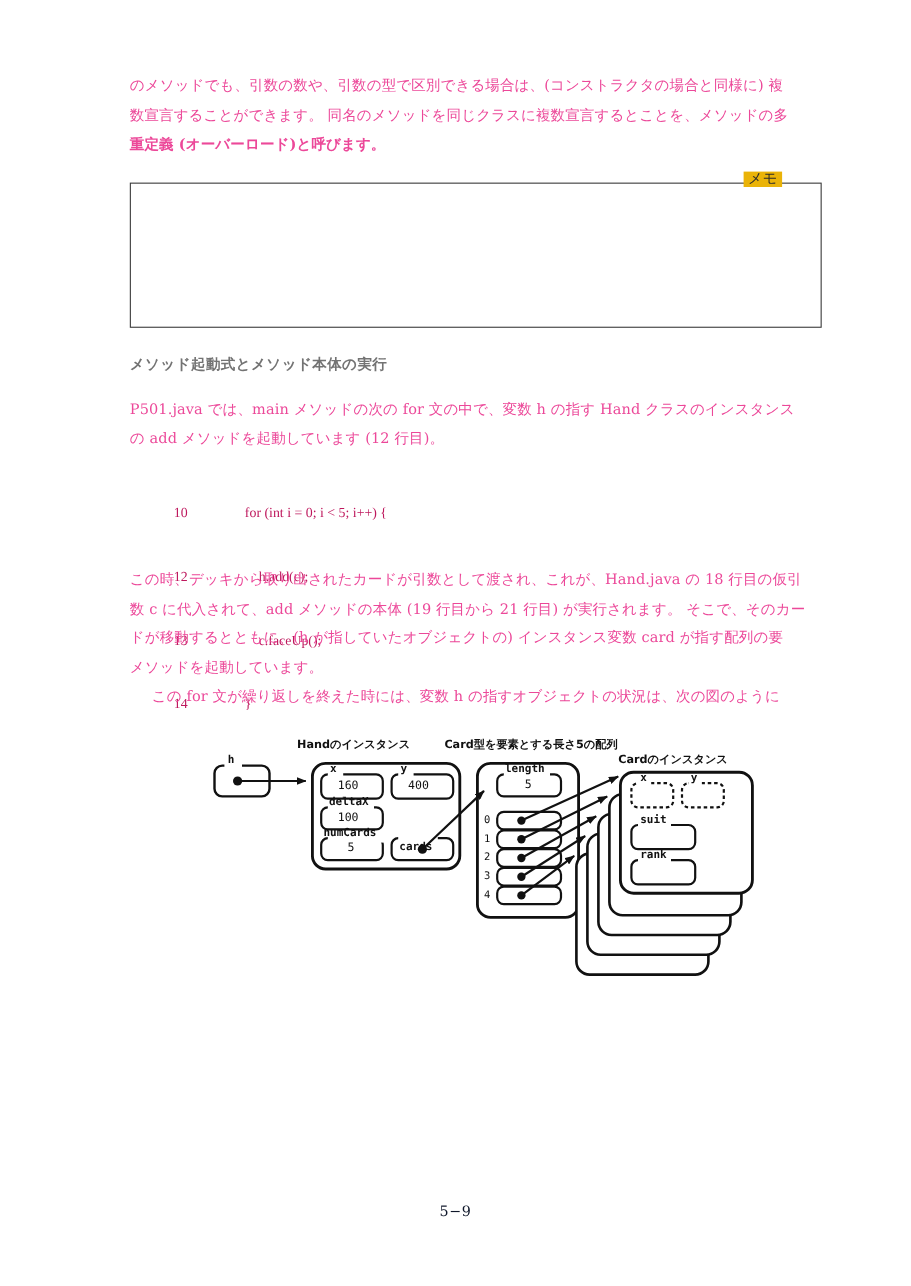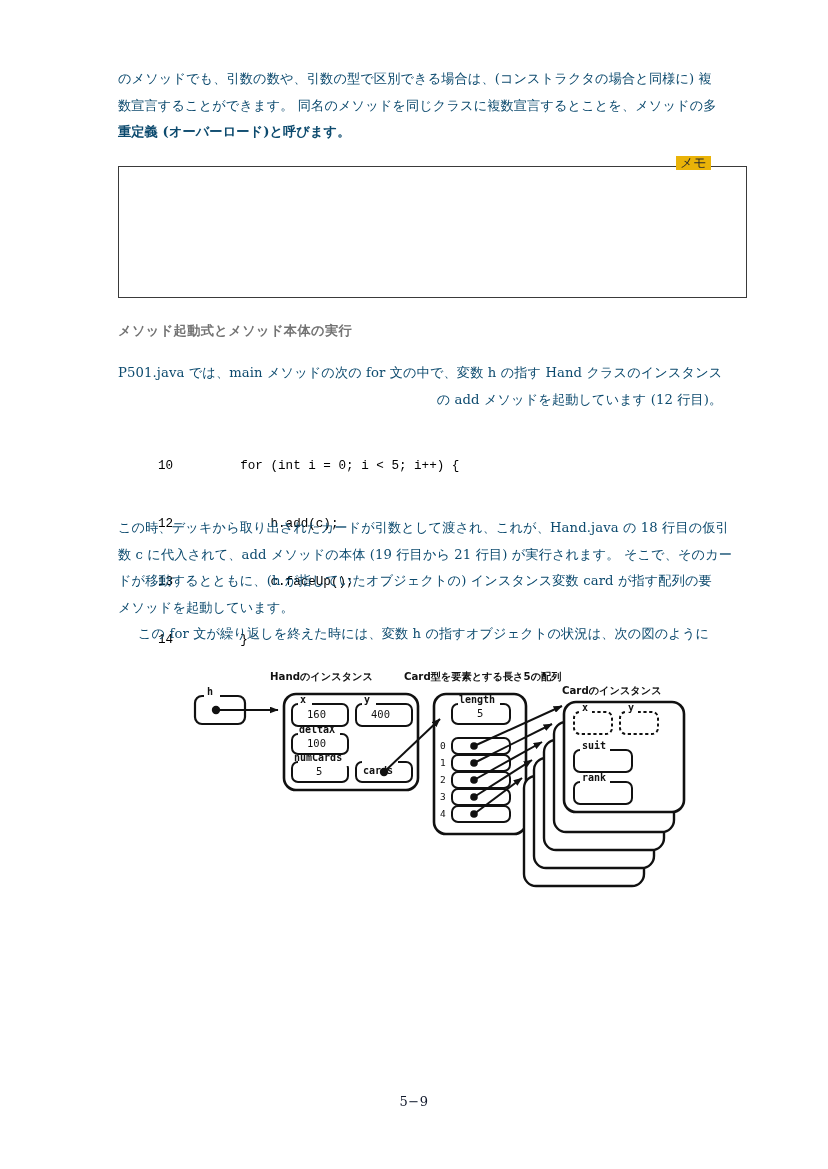--- a/index.html
+++ b/index.html
@@ -20,21 +20,21 @@
     inset: 0;
     background: #fff;
   }
 
   
   .jtext {
     position: absolute;
     font-family: "DejaVu Serif", "Liberation Serif", serif;
     font-size: 13.2px;
     line-height: 26.5px;
-    color: #0c4a6e;
+    color: #ec4899;
     letter-spacing: 0.1px;
     white-space: nowrap;
   }
   .bold { font-weight: 700; }
 
   
   #para-top { left: 118px; top: 66px; }
   #para-top .ln { display: block; }
 
   
@@ -67,31 +67,31 @@
     top: 322px;
     font-family: "DejaVu Sans", "Liberation Sans", sans-serif;
     font-weight: 700;
     font-size: 13.2px;
     color: #737373;
     letter-spacing: 0.4px;
   }
 
   
   #para-intro { left: 118px; top: 360px; }
-  #para-intro .ln { display: block; text-align: right; }
+  #para-intro .ln { display: block; }
 
   
   #code-block {
     position: absolute;
     left: 158px;
     top: 418px;
-    font-family: Liberation Mono, monospace;
+    font-family: Liberation Serif, serif;
     font-size: 12.6px;
     line-height: 19.4px;
-    color: #000000;
+    color: #be185d;
     white-space: pre;
   }
   #code-block .crow { display: block; }
   #code-block .cno { display: inline-block; width: 52px; }
 
   
   #para-body { left: 118px; top: 515px; }
   #para-body .ln { display: block; }
   #para-body .ln.indent { text-indent: 20px; }
 

